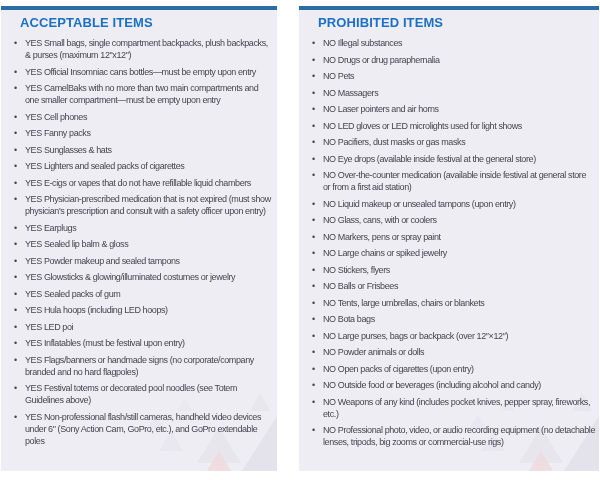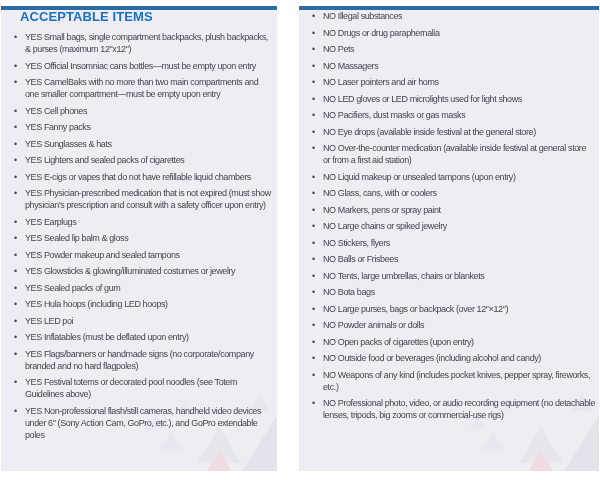--- a/index.html
+++ b/index.html
@@ -21,21 +21,21 @@
   }
   .panel{
     position:absolute;top:6px;height:465px;
     background:var(--panel-bg);
     border-top:4px solid var(--border-blue);
     overflow:hidden;
   }
   .panel.left{left:1px;width:276px;}
   .panel.right{left:299px;width:300px;}
   .panel-title{
-    margin:0 4px 8px 19px;
+    margin:6px 4px 8px 19px;
     font-size:13px;line-height:13px;font-weight:bold;
     color:var(--accent-blue);
     letter-spacing:0.1px;
   }
   .item-list{
     list-style:none;margin:0;padding:0 4px 0 13px;
     position:relative;z-index:2;
   }
   .list-item{
     display:flex;
@@ -141,21 +141,21 @@
     <span class="item-text"><b class="prefix">YES </b><span class="rest">Hula hoops (including LED hoops)</span></span>
   </li>
 
   <li class="list-item">
     <span class="bullet">•</span>
     <span class="item-text"><b class="prefix">YES </b><span class="rest">LED poi</span></span>
   </li>
 
   <li class="list-item">
     <span class="bullet">•</span>
-    <span class="item-text"><b class="prefix">YES </b><span class="rest">Inflatables (must be deflated upon entry)</span></span>
+    <span class="item-text"><b class="prefix">YES </b><span class="rest">Inflatables (must be festival upon entry)</span></span>
   </li>
 
   <li class="list-item">
     <span class="bullet">•</span>
     <span class="item-text"><b class="prefix">YES </b><span class="rest">Flags/banners or handmade signs (no corporate/company branded and no hard flagpoles)</span></span>
   </li>
 
   <li class="list-item">
     <span class="bullet">•</span>
     <span class="item-text"><b class="prefix">YES </b><span class="rest">Festival totems or decorated pool noodles (see Totem Guidelines above)</span></span>
@@ -171,20 +171,21 @@
       <polygon class="tri-g" points="50,112 72,76 94,112" opacity="0.6"></polygon>
       <polygon class="tri-g" points="12,100 24,80 36,100" opacity="0.45"></polygon>
       <polygon class="tri-g" points="103,60 113,42 123,60" opacity="0.5"></polygon>
       <polygon class="tri-p" points="60,120 72,100 84,120" opacity="0.85"></polygon>
       <polygon class="tri-g" points="0,78 9,64 18,78" opacity="0.4"></polygon>
       <polygon class="tri-g" points="30,60 38,47 46,60" opacity="0.3"></polygon>
     </svg>
   </section>
 
   <section class="panel right">
+    <h2 class="panel-title">PROHIBITED ITEMS</h2>
     <ul class="item-list">
   <li class="list-item">
     <span class="bullet">•</span>
     <span class="item-text"><b class="prefix">NO </b><span class="rest">Illegal substances</span></span>
   </li>
 
   <li class="list-item">
     <span class="bullet">•</span>
     <span class="item-text"><b class="prefix">NO </b><span class="rest">Drugs or drug paraphernalia</span></span>
   </li>

